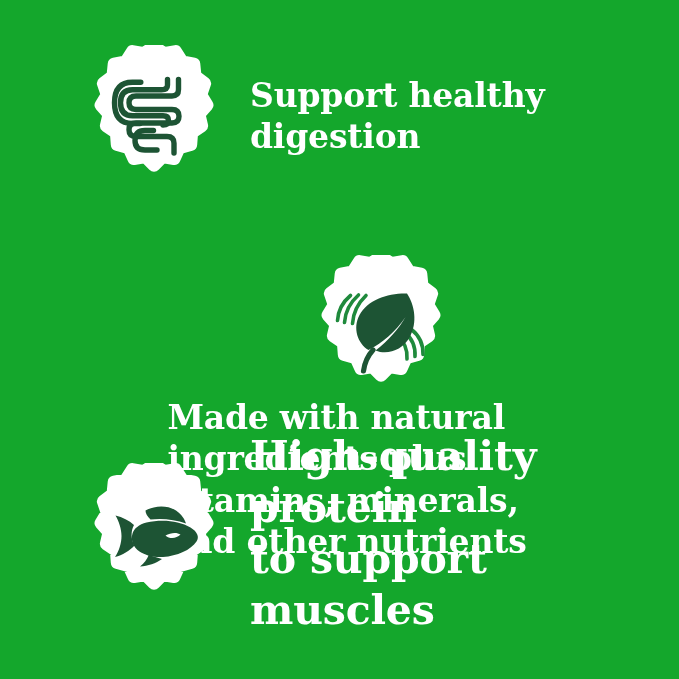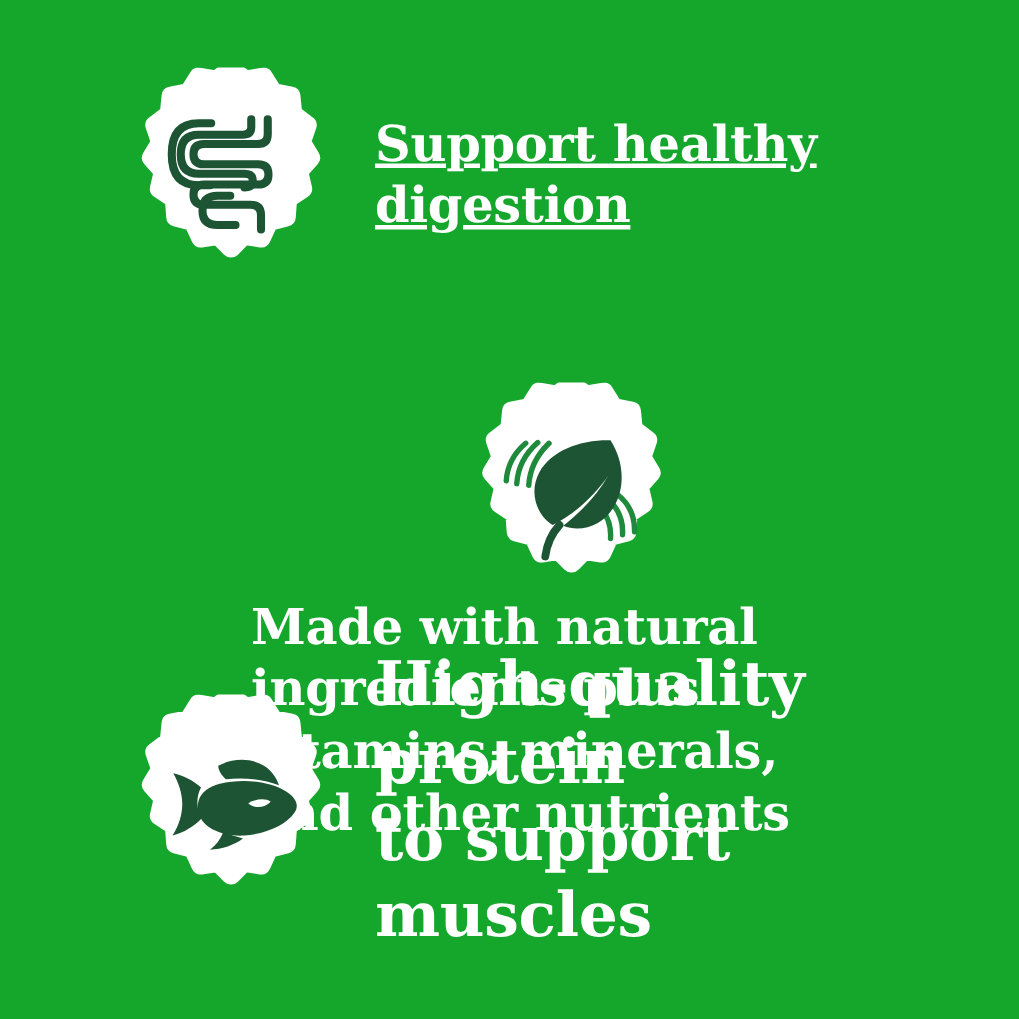--- a/index.html
+++ b/index.html
@@ -48,21 +48,21 @@
     color: #ffffff;
     font-family: "DejaVu Serif", serif;
     font-weight: bold;
     font-size: 33px;
     line-height: 1.255;
     letter-spacing: -0.2px;
     white-space: pre-line;
     flex: 1 1 auto;
     padding-right: 10px;
   }
-  .feature-text.t1 { font-size: 33px; text-decoration: underline; }
+  .feature-text.t1 { font-size: 33px; }
   .feature-text.t2 { font-size: 33px; }
   .feature-text.t3 { font-size: 41px; }
 </style>
 </head>
 <body>
 
 <div class="board">
 
   <div class="feature-row row-1">
     <div class="badge-wrap">

